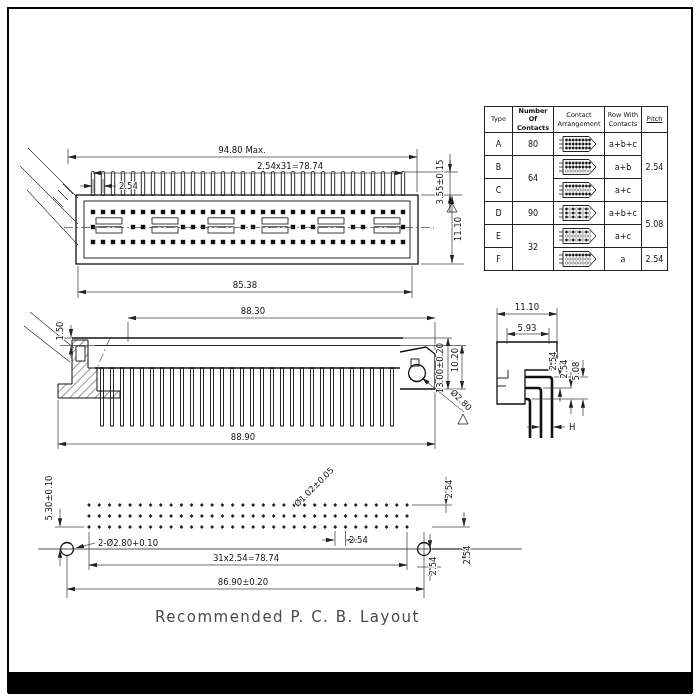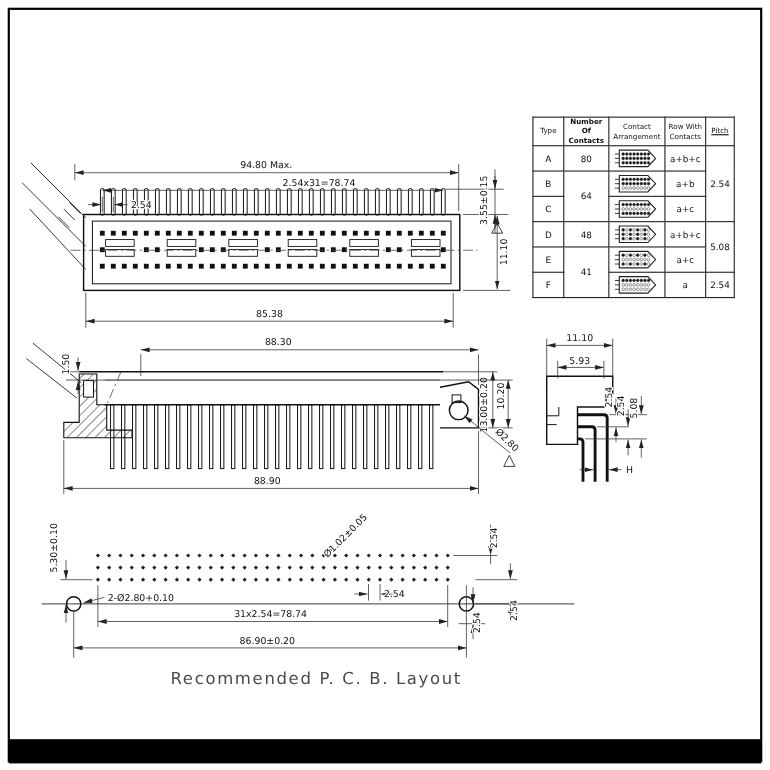--- a/index.html
+++ b/index.html
@@ -582,21 +582,21 @@
                 <circle cx="21.7" cy="14" r="1.25" fill="#111" stroke="#444" stroke-width="0.5"></circle>
                 <circle cx="25" cy="14" r="1.25" fill="#111" stroke="#444" stroke-width="0.5"></circle>
                 <circle cx="28.299999999999997" cy="14" r="1.25" fill="#111" stroke="#444" stroke-width="0.5"></circle>
                 <circle cx="31.599999999999998" cy="14" r="1.25" fill="#111" stroke="#444" stroke-width="0.5"></circle>
               </svg>
             </td>
             <td>a+c</td>
           </tr>
           <tr>
             <td>D</td>
-            <td rowspan="1">48</td>
+            <td rowspan="1">90</td>
             <td>
               <svg width="42" height="20" viewBox="0 0 42 20">
                 <path d="M5,2.5 H31 L38,10 L31,17.5 H5 Z" fill="none" stroke="#222" stroke-width="1"></path>
                 <path d="M1,6 H5 M1,10 H5 M1,14 H5" stroke="#222" stroke-width="0.8" fill="none"></path>
                 <circle cx="8.5" cy="6" r="1.25" fill="#111" stroke="#444" stroke-width="0.5"></circle>
                 <circle cx="11.8" cy="6" r="1.25" fill="#fff" stroke="#444" stroke-width="0.5"></circle>
                 <circle cx="15.1" cy="6" r="1.25" fill="#111" stroke="#444" stroke-width="0.5"></circle>
                 <circle cx="18.4" cy="6" r="1.25" fill="#fff" stroke="#444" stroke-width="0.5"></circle>
                 <circle cx="21.7" cy="6" r="1.25" fill="#111" stroke="#444" stroke-width="0.5"></circle>
                 <circle cx="25" cy="6" r="1.25" fill="#fff" stroke="#444" stroke-width="0.5"></circle>
@@ -618,21 +618,21 @@
                 <circle cx="25" cy="14" r="1.25" fill="#fff" stroke="#444" stroke-width="0.5"></circle>
                 <circle cx="28.299999999999997" cy="14" r="1.25" fill="#111" stroke="#444" stroke-width="0.5"></circle>
                 <circle cx="31.599999999999998" cy="14" r="1.25" fill="#fff" stroke="#444" stroke-width="0.5"></circle>
               </svg>
             </td>
             <td>a+b+c</td>
             <td rowspan="2">5.08</td>
           </tr>
           <tr>
             <td>E</td>
-            <td rowspan="2">41</td>
+            <td rowspan="2">32</td>
             <td>
               <svg width="42" height="20" viewBox="0 0 42 20">
                 <path d="M5,2.5 H31 L38,10 L31,17.5 H5 Z" fill="none" stroke="#222" stroke-width="1"></path>
                 <path d="M1,6 H5 M1,10 H5 M1,14 H5" stroke="#222" stroke-width="0.8" fill="none"></path>
                 <circle cx="8.5" cy="6" r="1.25" fill="#111" stroke="#444" stroke-width="0.5"></circle>
                 <circle cx="11.8" cy="6" r="1.25" fill="#fff" stroke="#444" stroke-width="0.5"></circle>
                 <circle cx="15.1" cy="6" r="1.25" fill="#111" stroke="#444" stroke-width="0.5"></circle>
                 <circle cx="18.4" cy="6" r="1.25" fill="#fff" stroke="#444" stroke-width="0.5"></circle>
                 <circle cx="21.7" cy="6" r="1.25" fill="#111" stroke="#444" stroke-width="0.5"></circle>
                 <circle cx="25" cy="6" r="1.25" fill="#fff" stroke="#444" stroke-width="0.5"></circle>

